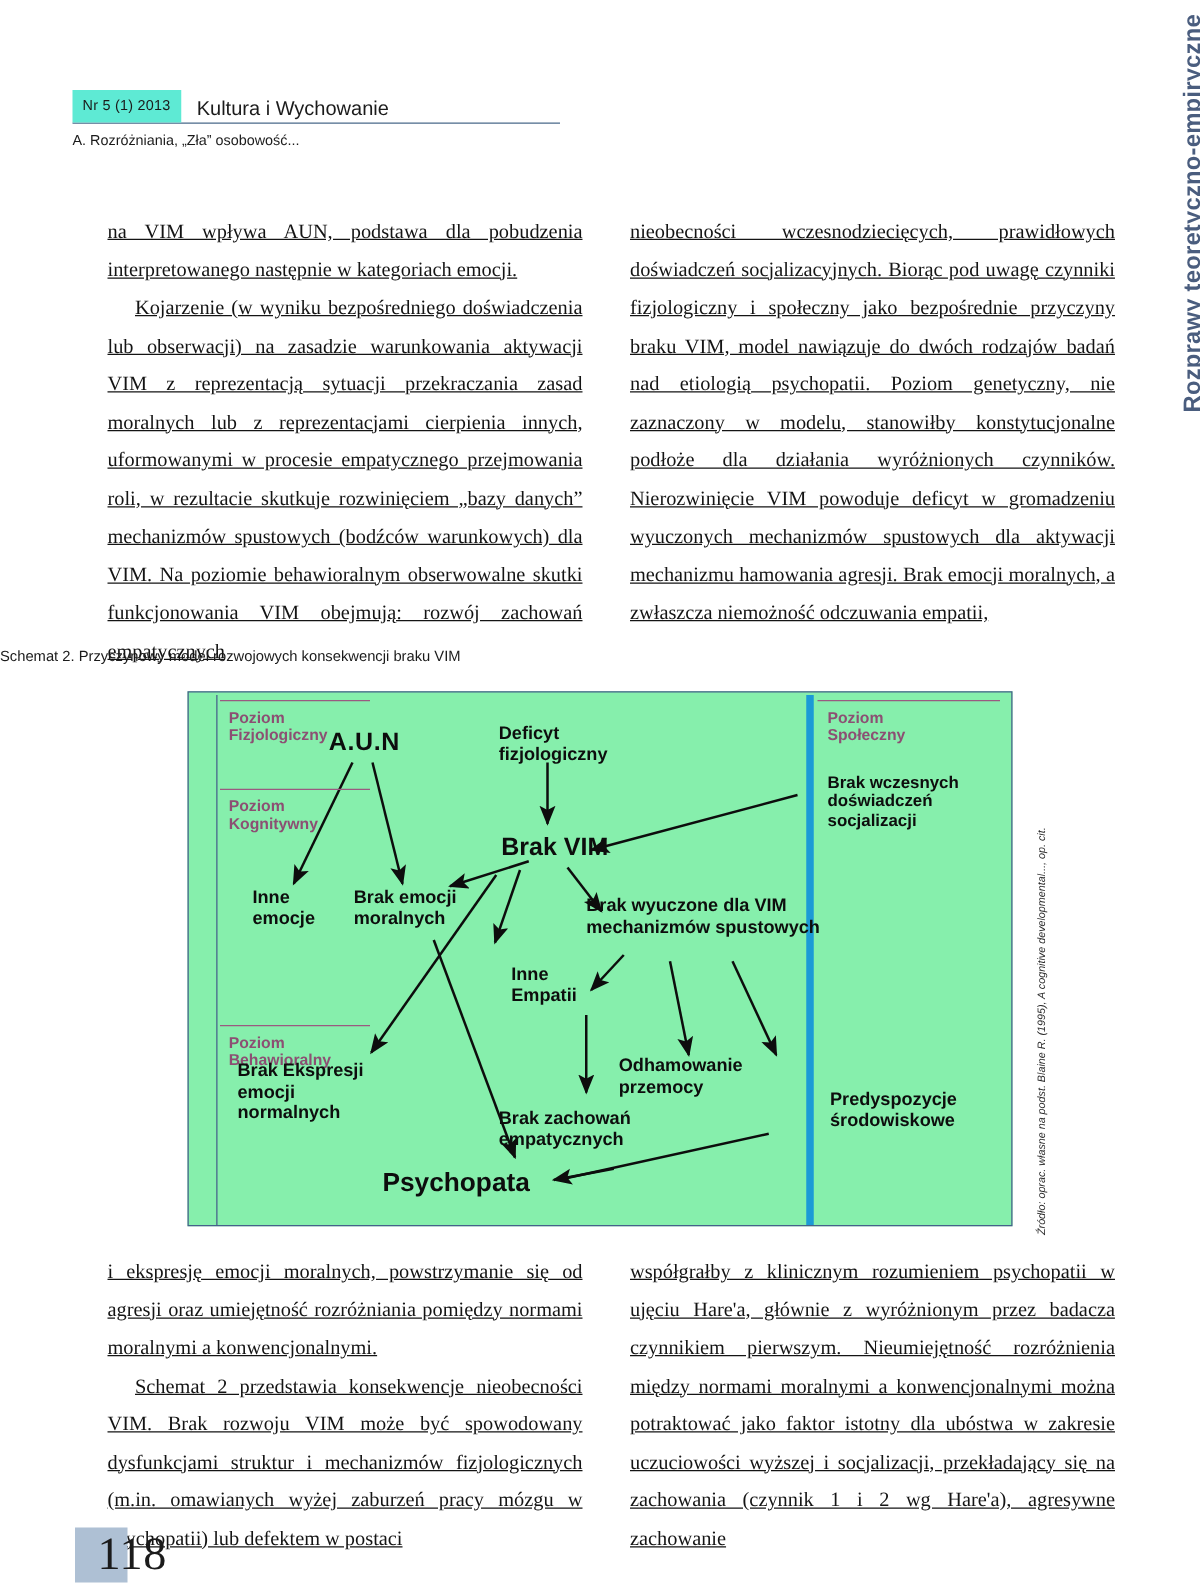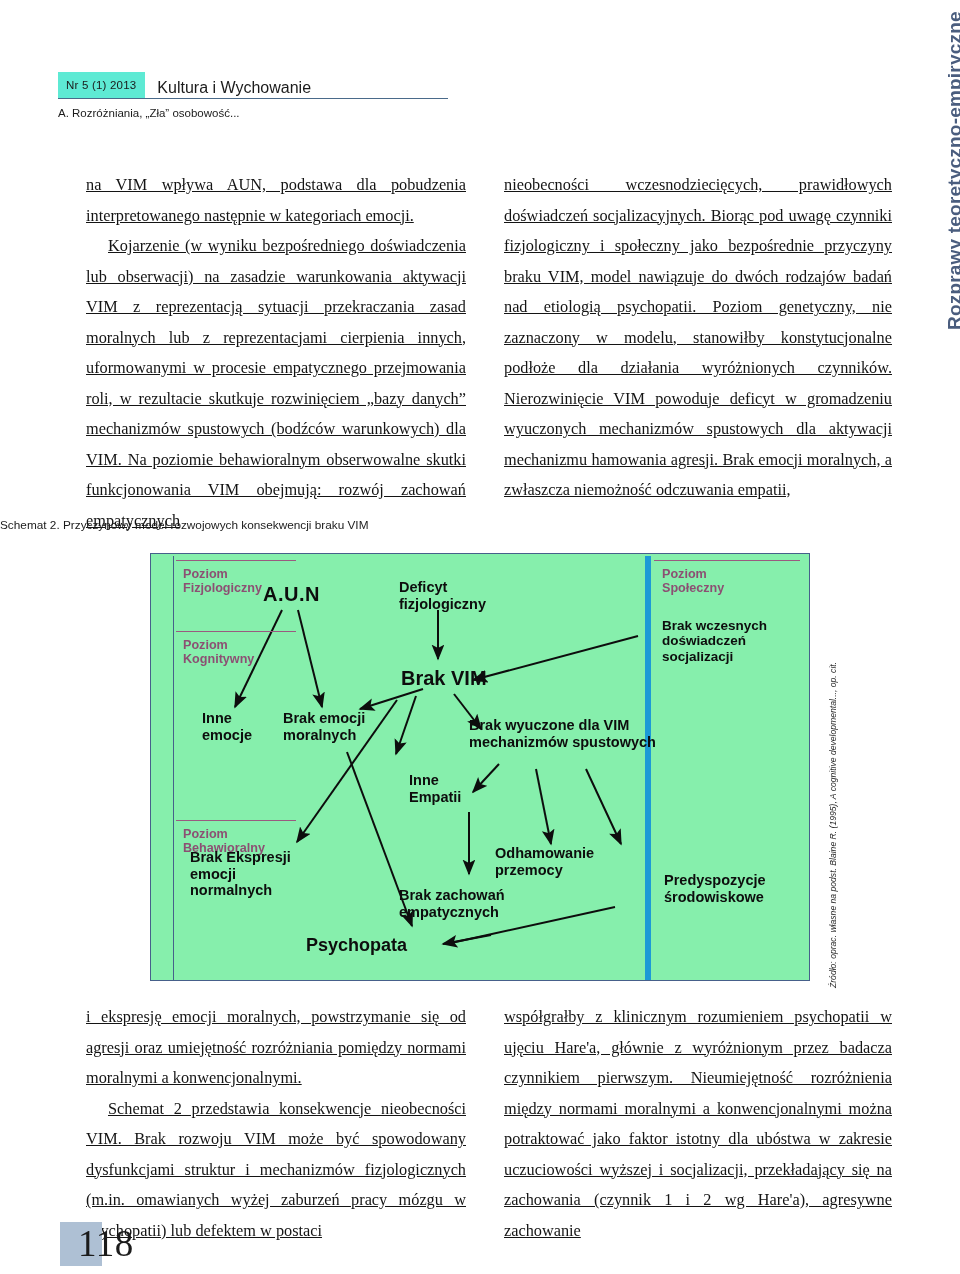--- a/index.html
+++ b/index.html
@@ -330,21 +330,21 @@
 emocji
 normalnych</div>
 
     <div class="node" style="left:248px; top:333px; font-size:14.5px;">Brak zachowań
 empatycznych</div>
 
 
     <div class="node" style="left:513px; top:318px; font-size:14.5px;">Predyspozycje
 środowiskowe</div>
 
-    <div class="node" style="left:155px; top:381px; font-size:18px;">Psychopata</div>
+    <div class="node" style="left:155px; top:381px; font-size:21px;">Psychopata</div>
 
   </div>
 </div>
 
 <div id="figure-source">
   <span class="vtxt">Źródło: oprac. własne na podst. Blaine R. (1995), A cognitive developmental..., op. cit.</span>
 </div>
 
 <div class="col" id="col-left-bottom">
   <p>i ekspresję emocji moralnych, powstrzymanie się od agresji oraz umiejętność rozróżniania pomiędzy normami moralnymi a konwencjonalnymi.</p>

